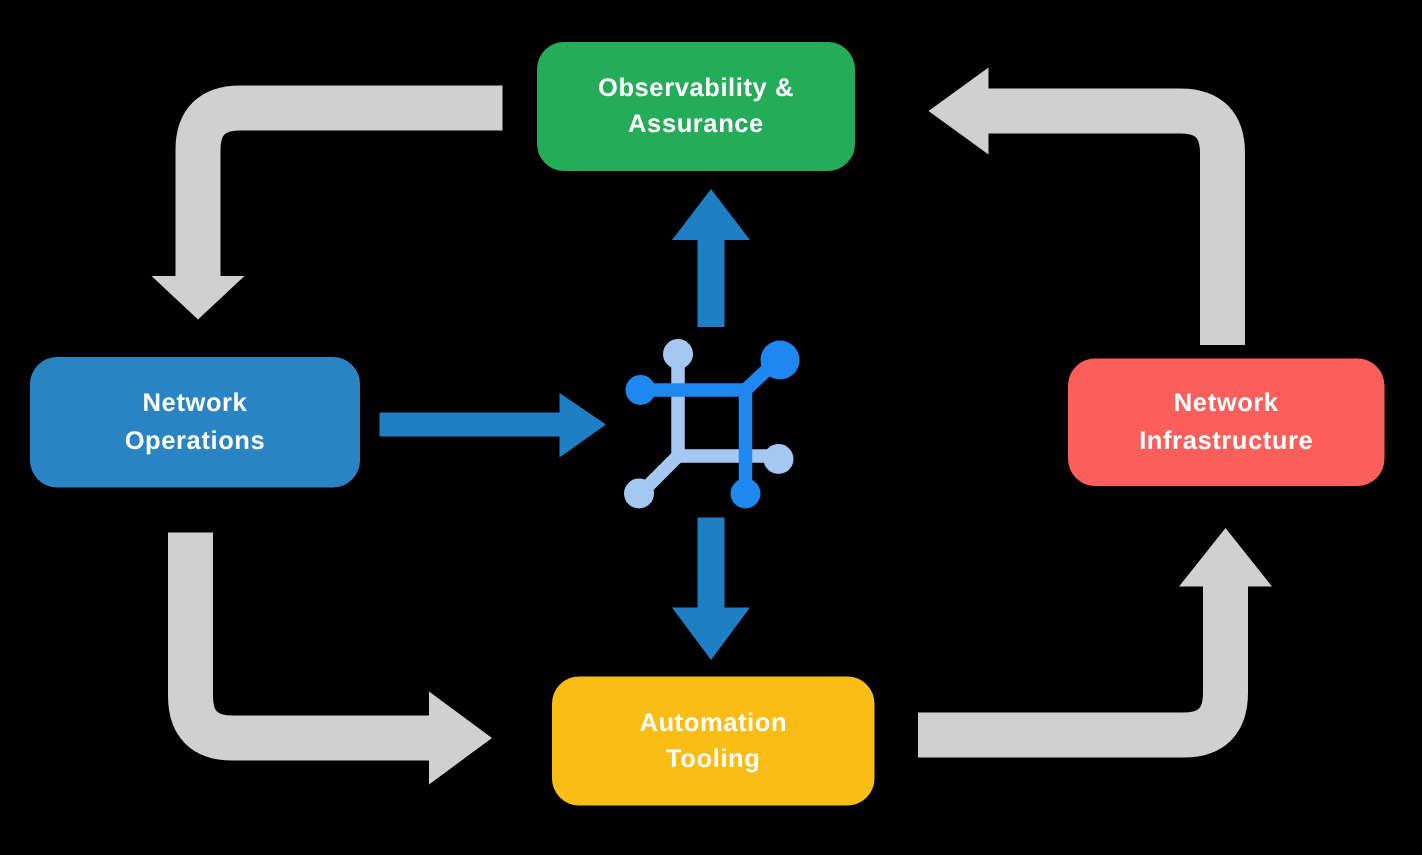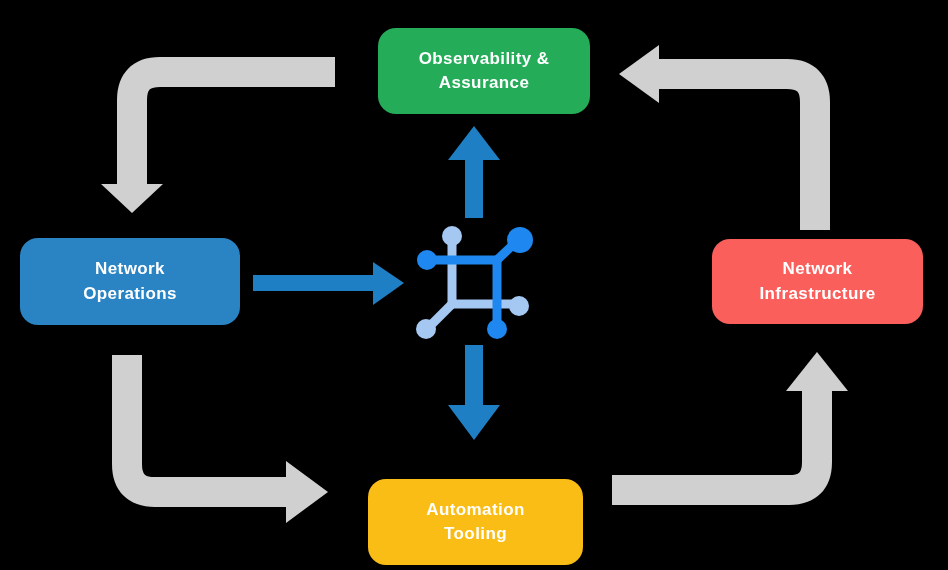--- a/index.html
+++ b/index.html
@@ -28,21 +28,21 @@
     text-align: center;
   }
   .node .label {
     color: #ffffff;
     font-size: 17px;
     font-weight: 600;
     line-height: 1.42;
     letter-spacing: 0.4px;
     white-space: pre-line;
   }
-  .node-observability   { left: 378px; top: 28px;  width: 212px; height: 86px; }
+  .node-observability   { left: 358px; top: 28px;  width: 212px; height: 86px; }
   .node-operations      { left: 20px;  top: 238px; width: 220px; height: 87px; }
   .node-infrastructure  { left: 712px; top: 239px; width: 211px; height: 85px; }
   .node-automation      { left: 368px; top: 451px; width: 215px; height: 86px; }
 </style>
 </head>
 <body>
 
 <div class="canvas">
 
   <svg class="layer" width="948" height="570" viewBox="0 0 948 570">
@@ -98,18 +98,18 @@
   <div class="node node-operations" style="background-color: rgb(42, 132, 196);">
     <span class="label">Network
 Operations</span>
   </div>
 
   <div class="node node-infrastructure" style="background-color: rgb(251, 95, 92);">
     <span class="label">Network
 Infrastructure</span>
   </div>
 
-  <div class="node node-automation" style="background-color: rgb(249, 189, 21); margin-top: 28px;">
+  <div class="node node-automation" style="background-color: rgb(249, 189, 21);">
     <span class="label">Automation
 Tooling</span>
   </div>
 
 </div>
 
 </body></html>

